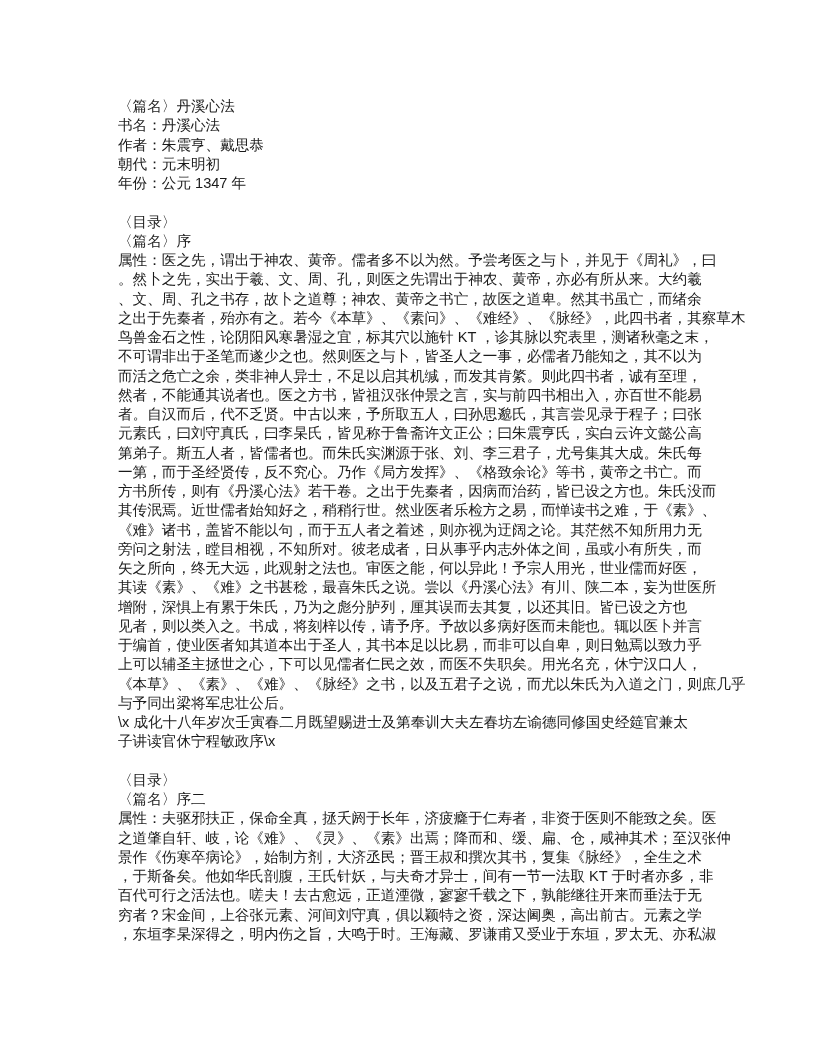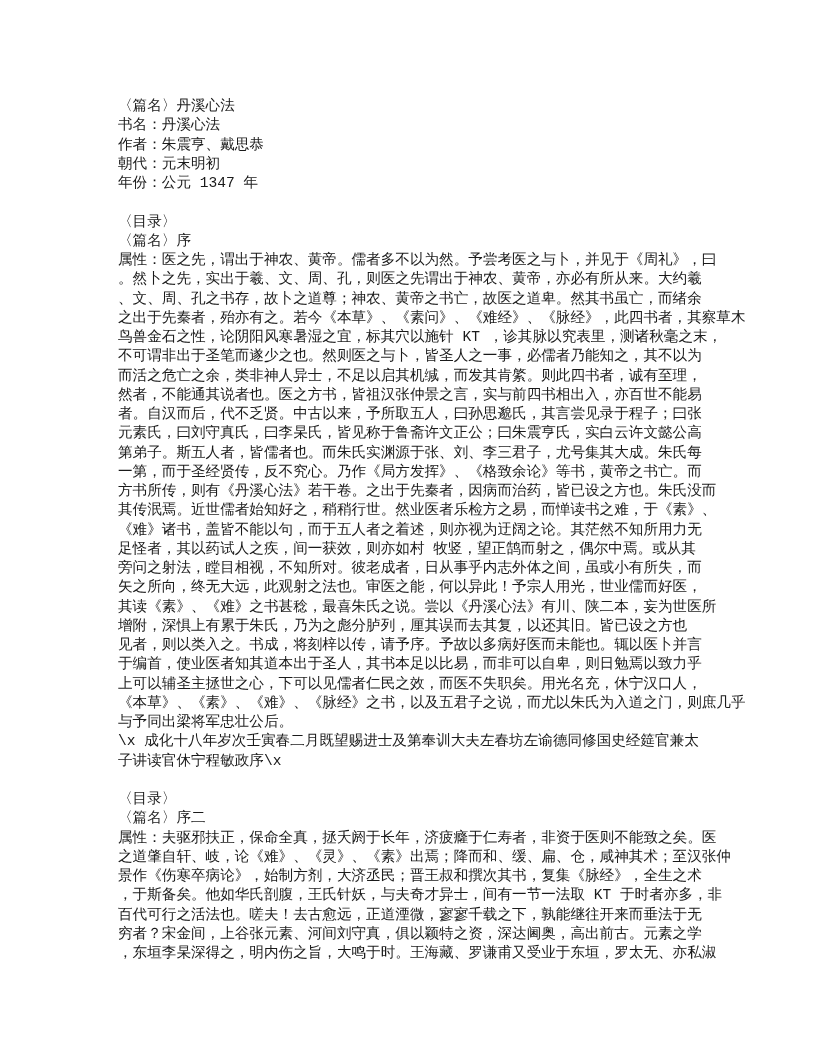--- a/index.html
+++ b/index.html
@@ -2,21 +2,21 @@
 <html><head>
 <meta charset="utf-8">
 <style>
   html, body { margin: 0; padding: 0; background: #ffffff; }
   body { width: 816px; height: 1056px; position: relative; overflow: hidden; }
   .page {
     position: absolute;
     left: 118px;
     top: 97px;
     width: 600px;
-    font-family: Liberation Mono, monospace;
+    font-family: Liberation Sans, sans-serif;
     font-size: 14.6px;
     line-height: 19.25px;
     color: #1a1a1a;
   }
   .line { white-space: pre; height: 19.25px; overflow: visible; }
   .blank { height: 19.25px; }
   .block { margin: 0; }
 </style>
 </head>
 <body>
@@ -45,21 +45,20 @@
       <div class="line">不可谓非出于圣笔而遂少之也。然则医之与卜，皆圣人之一事，必儒者乃能知之，其不以为</div>
       <div class="line">而活之危亡之余，类非神人异士，不足以启其机缄，而发其肯綮。则此四书者，诚有至理，</div>
       <div class="line">然者，不能通其说者也。医之方书，皆祖汉张仲景之言，实与前四书相出入，亦百世不能易</div>
       <div class="line">者。自汉而后，代不乏贤。中古以来，予所取五人，曰孙思邈氏，其言尝见录于程子；曰张</div>
       <div class="line">元素氏，曰刘守真氏，曰李杲氏，皆见称于鲁斋许文正公；曰朱震亨氏，实白云许文懿公高</div>
       <div class="line">第弟子。斯五人者，皆儒者也。而朱氏实渊源于张、刘、李三君子，尤号集其大成。朱氏每</div>
       <div class="line">一第，而于圣经贤传，反不究心。乃作《局方发挥》、《格致余论》等书，黄帝之书亡。而</div>
       <div class="line">方书所传，则有《丹溪心法》若干卷。之出于先秦者，因病而治药，皆已设之方也。朱氏没而</div>
       <div class="line">其传泯焉。近世儒者始知好之，稍稍行世。然业医者乐检方之易，而惮读书之难，于《素》、</div>
       <div class="line">《难》诸书，盖皆不能以句，而于五人者之着述，则亦视为迂阔之论。其茫然不知所用力无</div>
-      <div class="line">足怪者，其以药试人之疾，间一获效，则亦如村 牧竖，望正鹄而射之，偶尔中焉。或从其</div>
       <div class="line">旁问之射法，瞠目相视，不知所对。彼老成者，日从事乎内志外体之间，虽或小有所失，而</div>
       <div class="line">矢之所向，终无大远，此观射之法也。审医之能，何以异此！予宗人用光，世业儒而好医，</div>
       <div class="line">其读《素》、《难》之书甚稔，最喜朱氏之说。尝以《丹溪心法》有川、陕二本，妄为世医所</div>
       <div class="line">增附，深惧上有累于朱氏，乃为之彪分胪列，厘其误而去其复，以还其旧。皆已设之方也</div>
       <div class="line">见者，则以类入之。书成，将刻梓以传，请予序。予故以多病好医而未能也。辄以医卜并言</div>
       <div class="line">于编首，使业医者知其道本出于圣人，其书本足以比易，而非可以自卑，则日勉焉以致力乎</div>
       <div class="line">上可以辅圣主拯世之心，下可以见儒者仁民之效，而医不失职矣。用光名充，休宁汉口人，</div>
       <div class="line">《本草》、《素》、《难》、《脉经》之书，以及五君子之说，而尤以朱氏为入道之门，则庶几乎</div>
       <div class="line">与予同出梁将军忠壮公后。</div>
       <div class="line">\x 成化十八年岁次壬寅春二月既望赐进士及第奉训大夫左春坊左谕德同修国史经筵官兼太</div>

